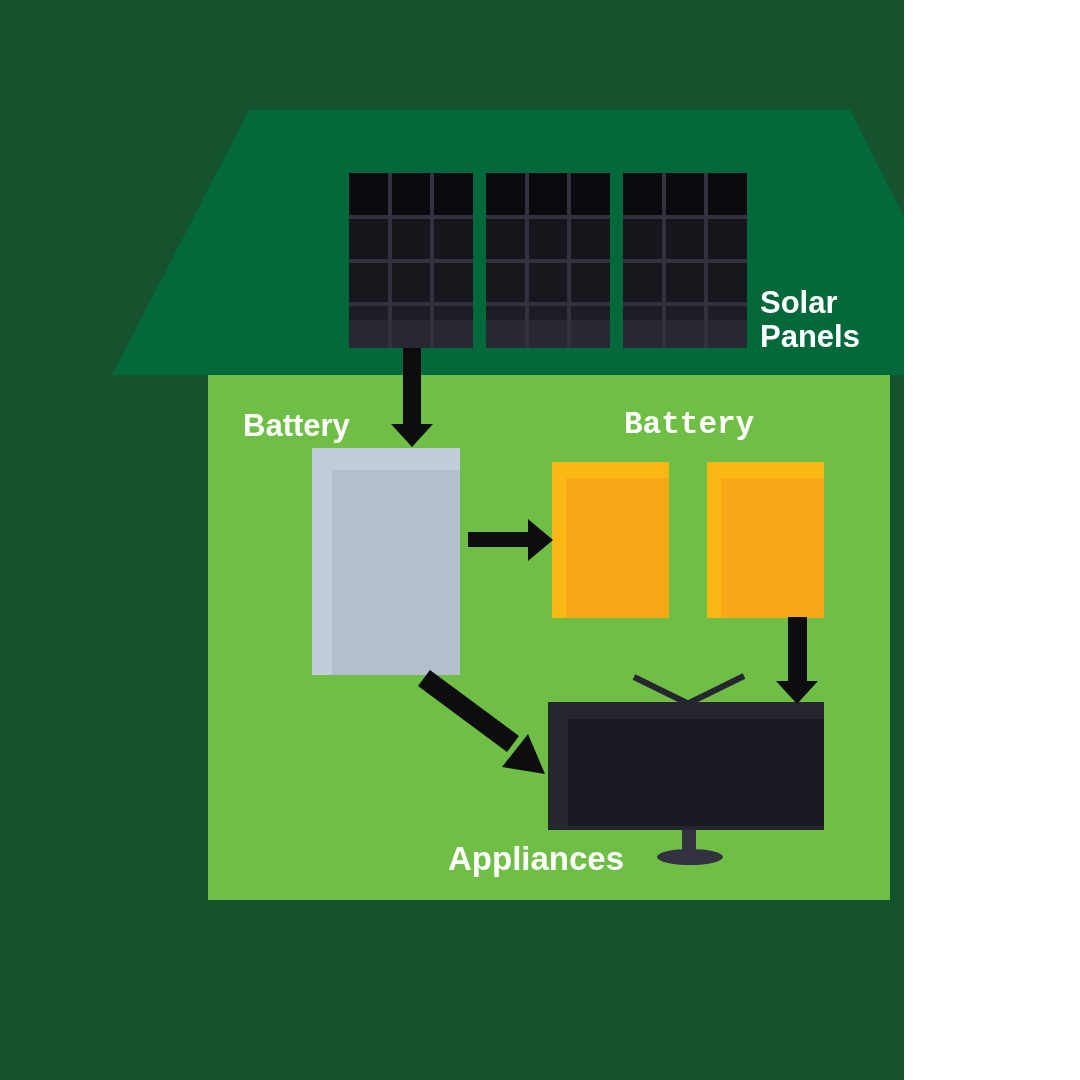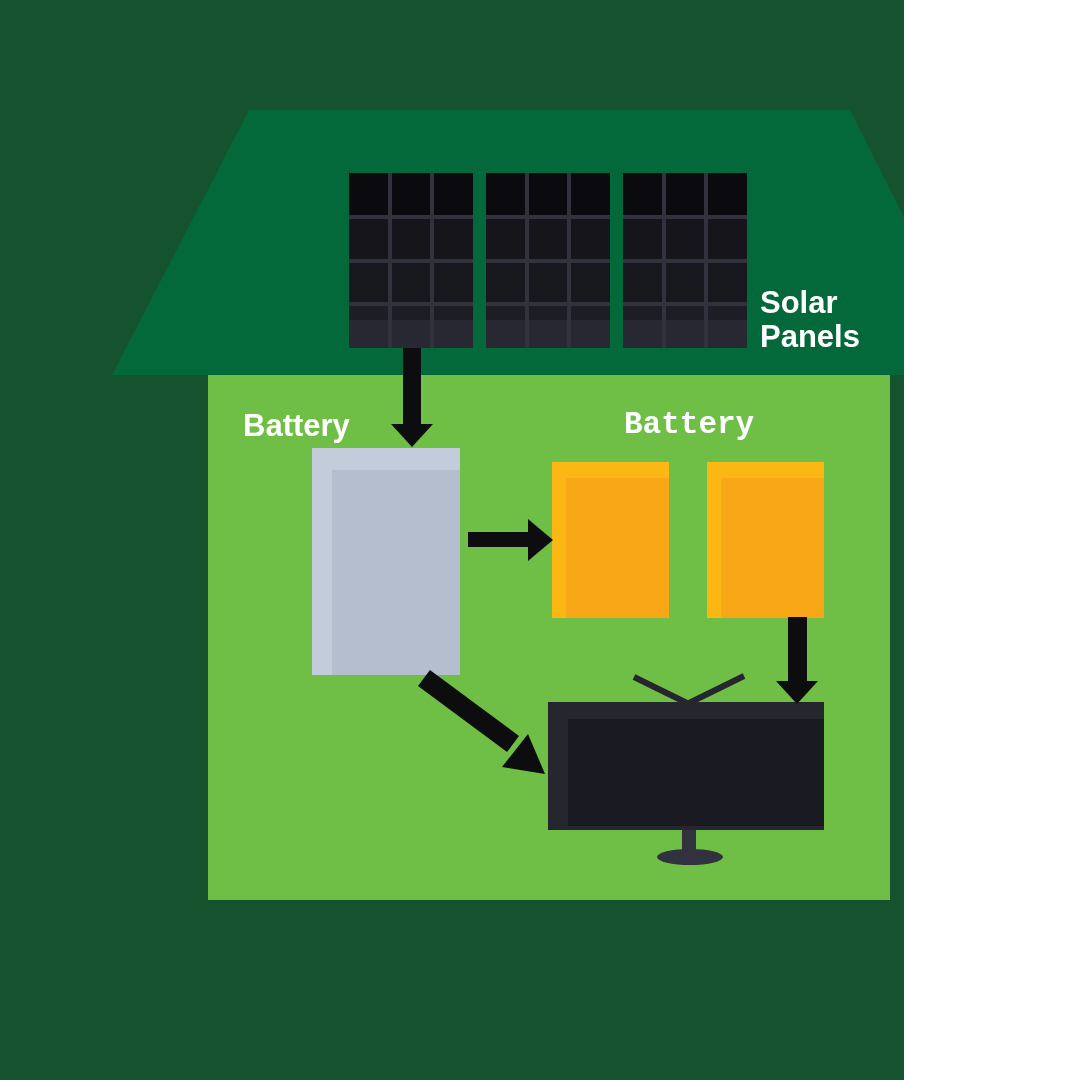--- a/index.html
+++ b/index.html
@@ -138,14 +138,15 @@
     <g fill="var(--arrow,#0D0D10)">
       <line x1="424" y1="678" x2="513" y2="744" stroke="var(--arrow,#0D0D10)" stroke-width="20"></line>
       <polygon points="545,774 502,767 528,734"></polygon>
     </g>
   </svg>
 
   <div class="lbl lbl-solar">Solar
 Panels</div>
   <div class="lbl lbl-inverter">Battery</div>
   <div class="lbl lbl-battery">Battery</div>
+  <div class="lbl lbl-appliances">Appliances</div>
 
 </div>
 
 </body></html>

